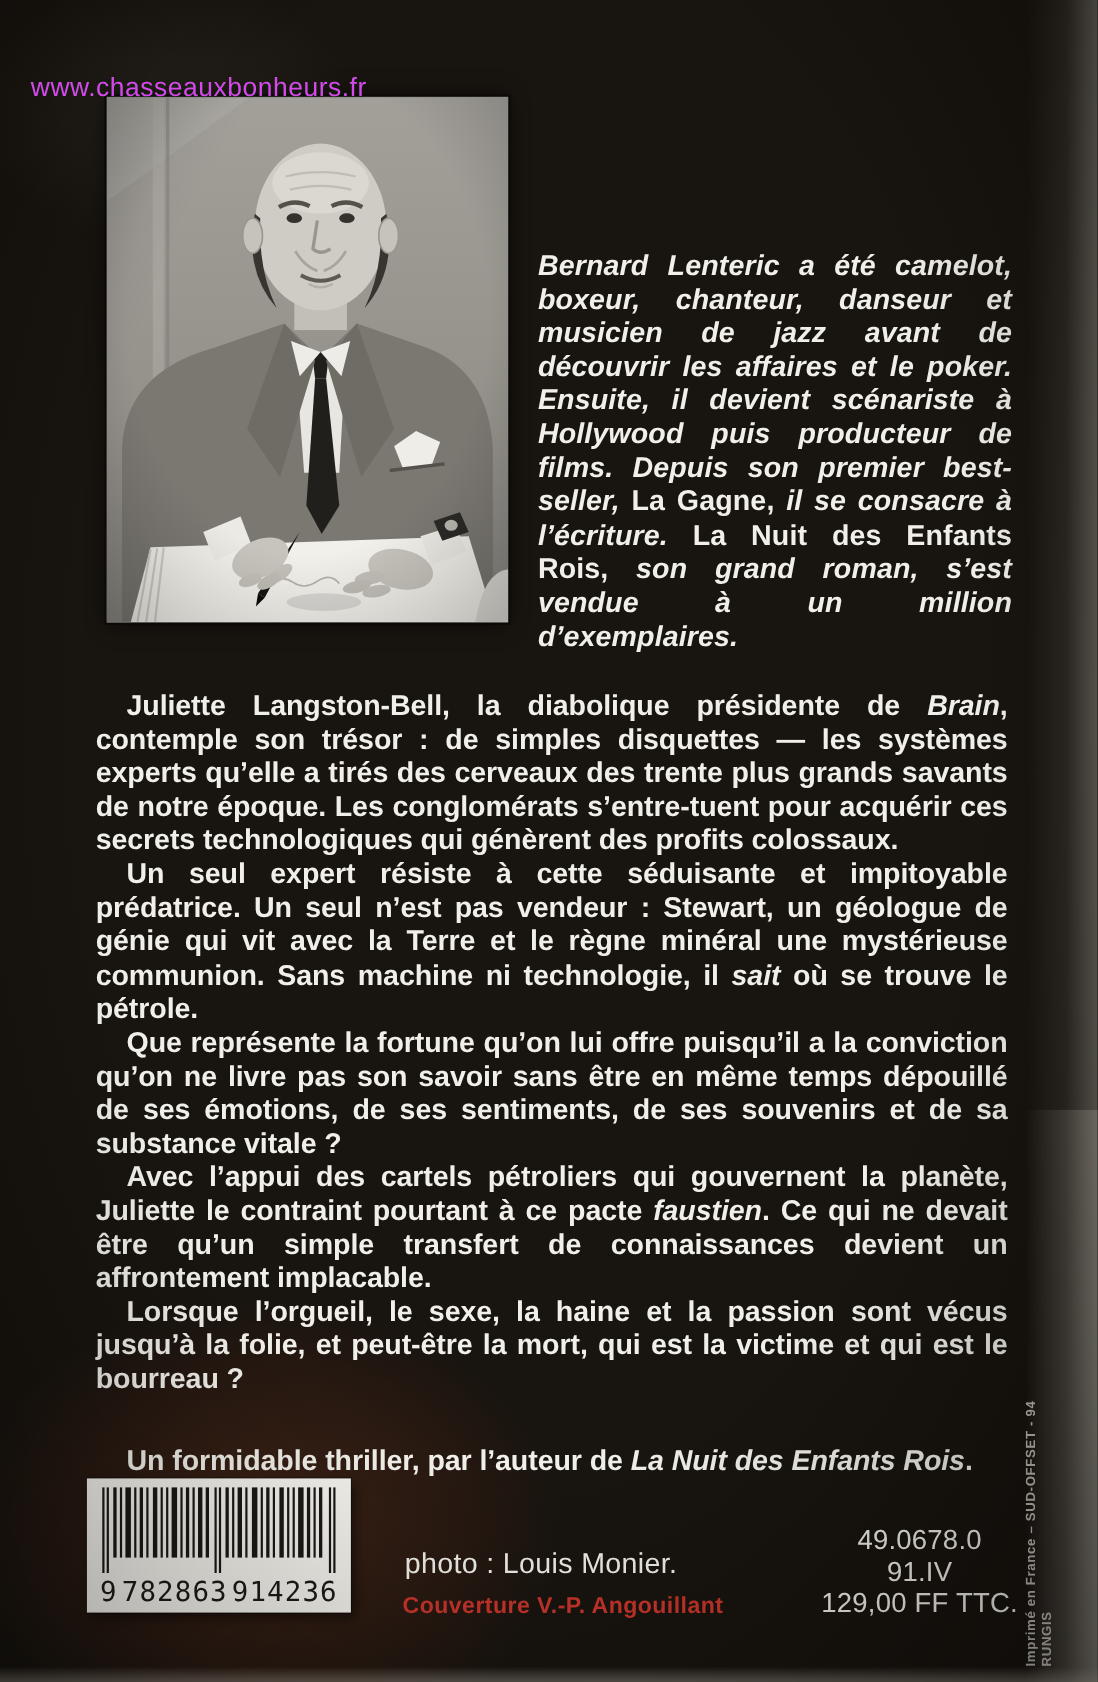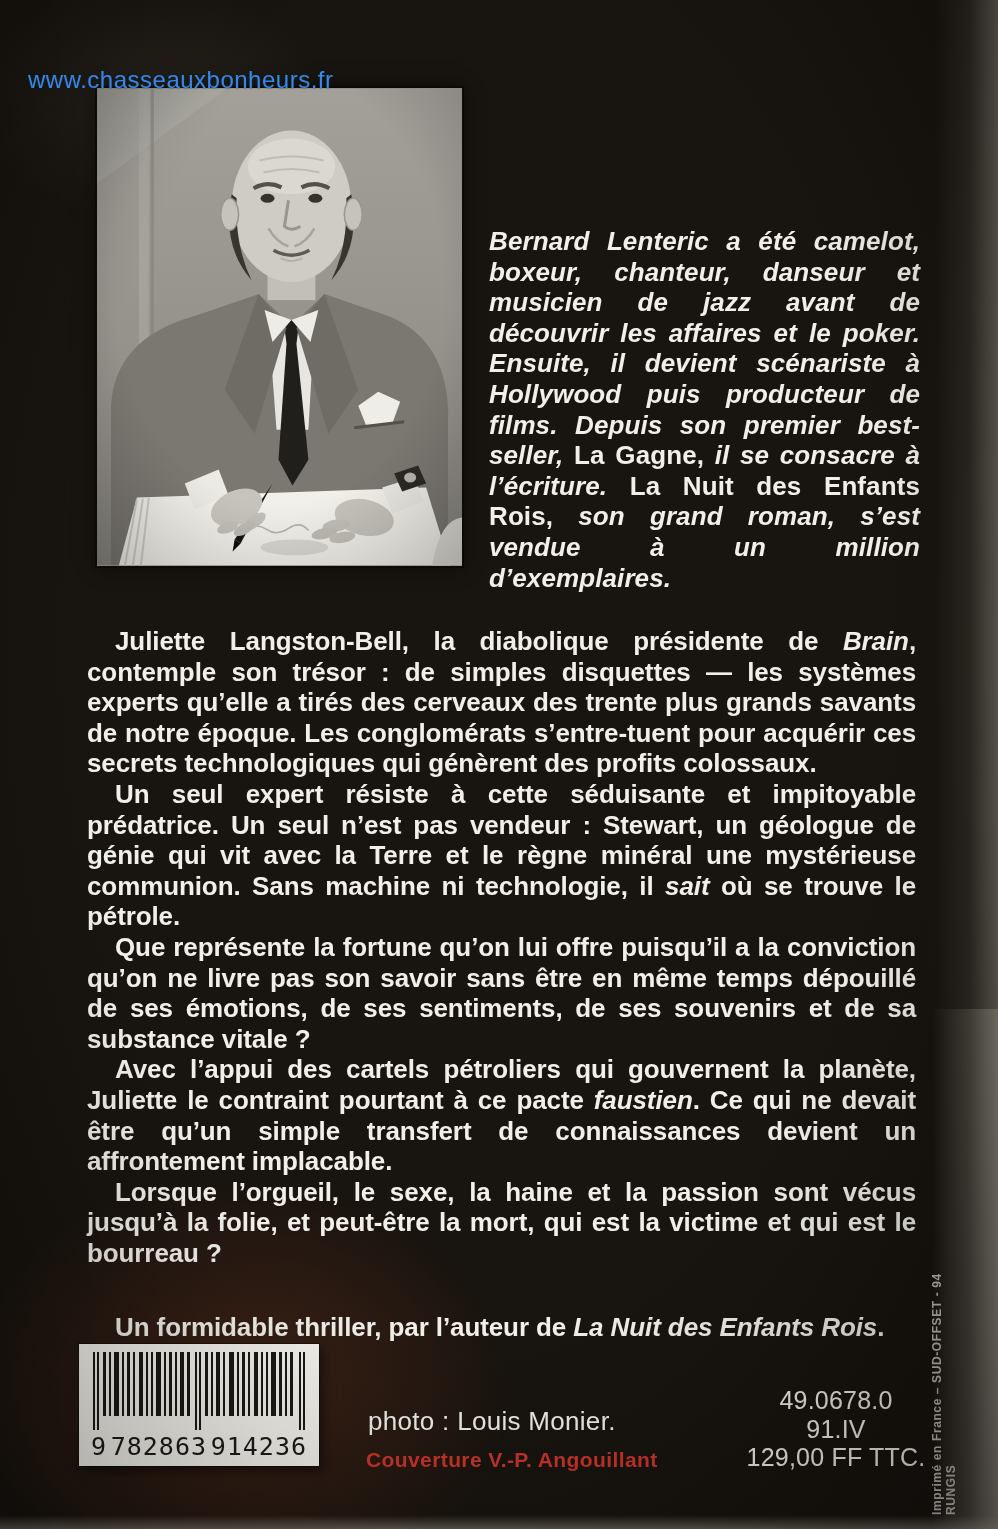--- a/index.html
+++ b/index.html
@@ -87,21 +87,21 @@
 <body>
 
 <div class="cover">
 
   <div class="shade shade-brown"></div>
   <div class="shade shade-topleft"></div>
   <div class="shade edge-right"></div>
   <div class="shade edge-right-low"></div>
   <div class="shade edge-bottom"></div>
 
-  <div class="watermark" style="color:#3b82f6;">www.chasseauxbonheurs.fr</div>
+  <div class="watermark" style="color:#d946ef;">www.chasseauxbonheurs.fr</div>
 
   <figure class="photo">
     <svg viewBox="0 0 366 478" aria-hidden="true">
       <defs>
         <linearGradient id="bgGrad" x1="0" y1="0" x2="0" y2="1">
           <stop offset="0" stop-color="#a3a09a"></stop>
           <stop offset="1" stop-color="#8a8781"></stop>
         </linearGradient>
         <radialGradient id="ph-vig" cx="0.5" cy="0.42" r="0.75">
           <stop offset="0.6" stop-color="#000" stop-opacity="0"></stop>

